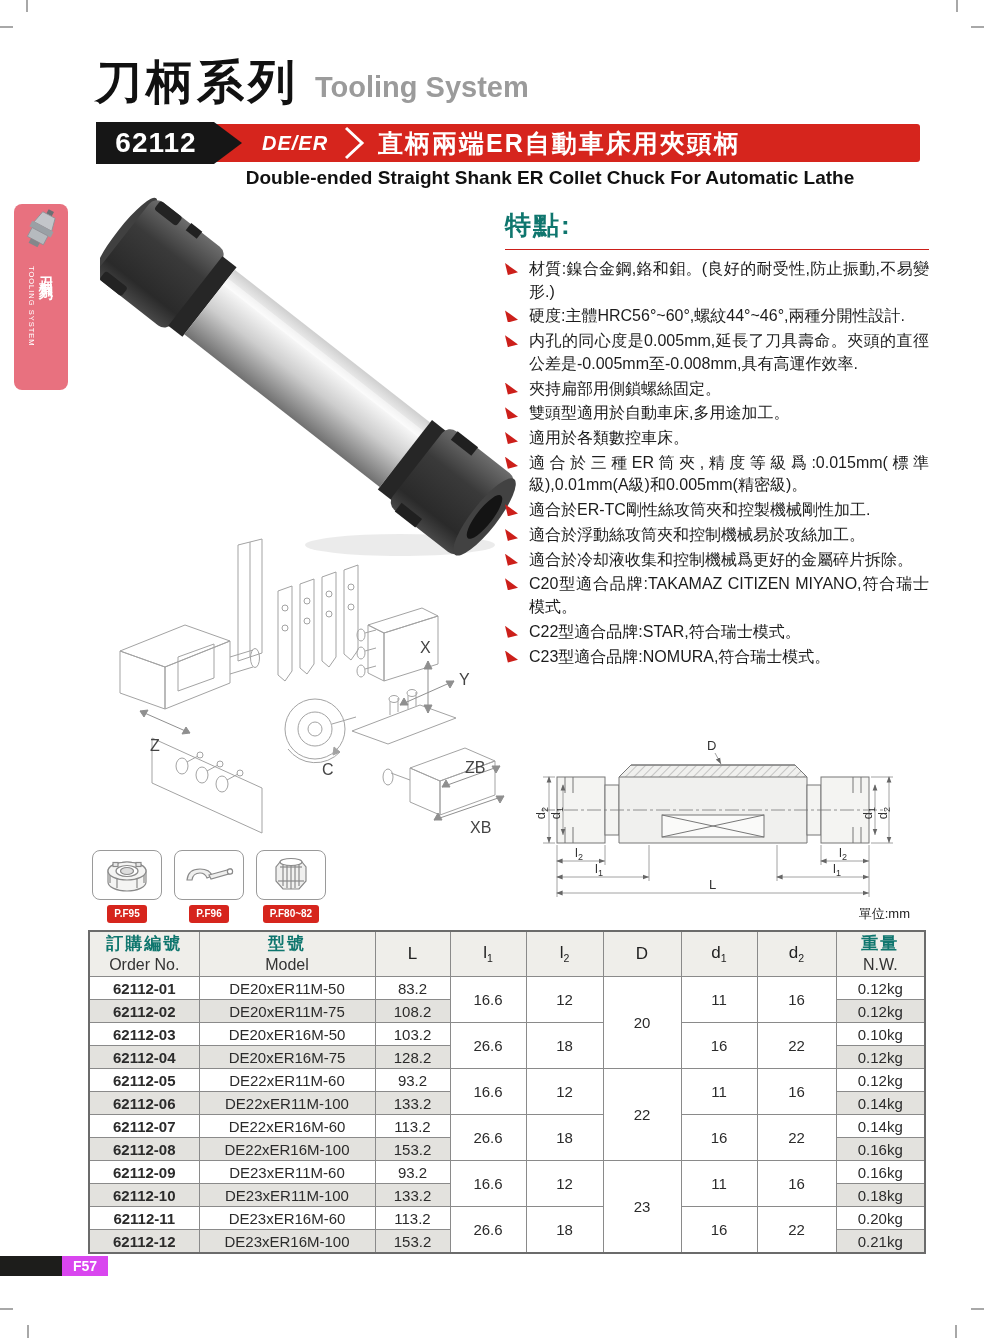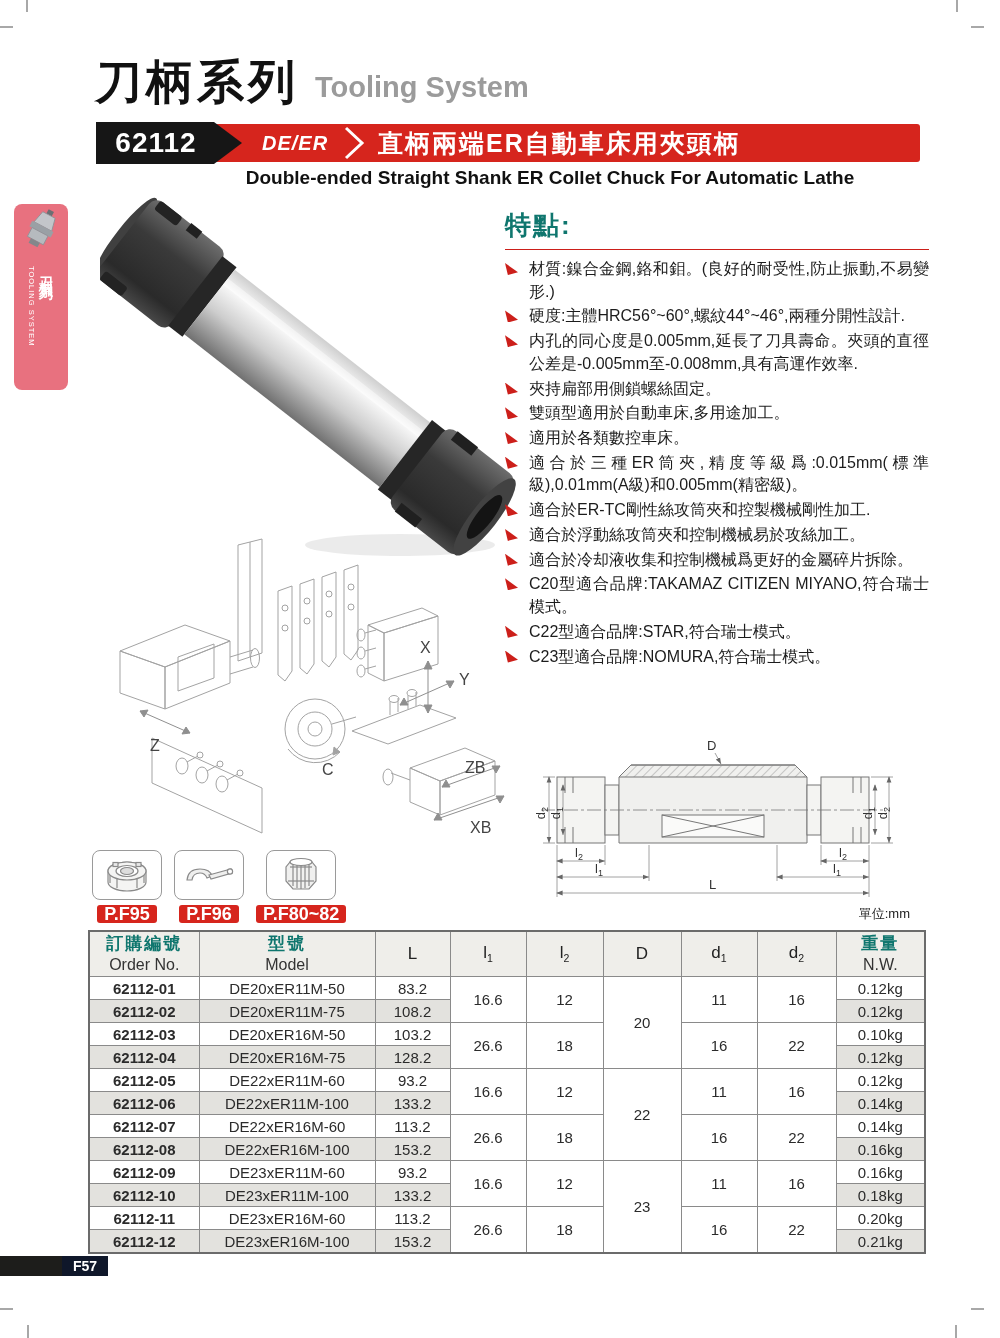--- a/index.html
+++ b/index.html
@@ -50,41 +50,41 @@
   .tech-svg{position:absolute;left:497px;top:735px;}
   .mlabel{font-size:16px;fill:#444;}
   .dimtext{font-size:13px;fill:#333;}
   .dimsub{font-size:9px;fill:#333;}
 
   
   .accessories{position:absolute;left:92px;top:850px;display:flex;gap:12px;}
   .acc{display:flex;flex-direction:column;align-items:center;}
   .acc-box{width:68px;height:48px;border:1.5px solid #9a9a9a;border-radius:8px;background:#fff;
     display:flex;align-items:center;justify-content:center;}
-  .acc-label{margin-top:5px;background:#d6251d;color:#fff;font-weight:bold;font-size:18px;
+  .acc-label{margin-top:5px;background:#d6251d;color:#fff;font-weight:bold;font-size:10px;
     border-radius:3px;padding:1px 7px;line-height:16px;white-space:nowrap;}
 
   .unit-label{position:absolute;right:74px;top:905px;font-size:13px;color:#222;}
 
   
   .spec-table{position:absolute;left:88px;top:930px;width:838px;border-collapse:collapse;
     border:2px solid #6b6b6b;table-layout:fixed;}
   .spec-table th,.spec-table td{border:1px solid #8a8a8a;text-align:center;padding:0;}
   .spec-table th{background:#efeeea;height:44px;font-weight:normal;}
   .h-zh{font-size:17px;font-weight:bold;color:#0f766e;line-height:1.2;letter-spacing:2px;}
   .h-en{font-size:16px;color:#333;line-height:1.2;}
   .h-dim{font-size:17px;font-weight:bold;color:#222;}
   .spec-table td{height:22px;font-size:15px;color:#2b2b2b;}
   .c-order{font-weight:bold;color:#111;}
   tr.shade td{background:#e3e2de;}
   sub{font-size:0.62em;}
 
   
   .footer-bar{position:absolute;left:0;top:1256px;width:62px;height:20px;background:#1d1d1b;}
-  .footer-page{position:absolute;left:62px;top:1256px;width:46px;height:20px;background:#0f172a;
+  .footer-page{position:absolute;left:62px;top:1256px;width:46px;height:20px;background:#d946ef;
     color:#fff;font-size:14px;font-weight:bold;text-align:center;line-height:20px;}
 </style>
 </head>
 <body>
 
 <div id="page">
 
   <div class="crop" style="left:26px;top:0;width:2px;height:12px;"></div>
   <div class="crop" style="left:0;top:26px;width:13px;height:2px;"></div>
   <div class="crop" style="right:26px;top:0;width:2px;height:12px;"></div>

